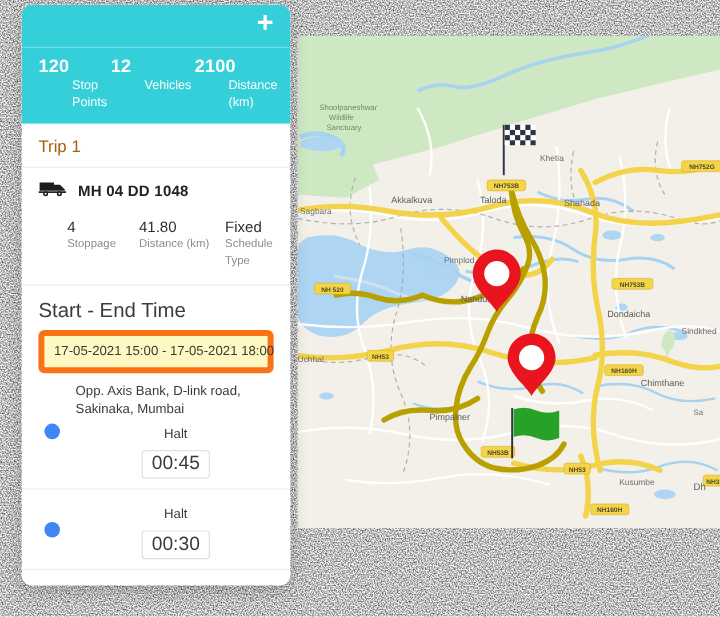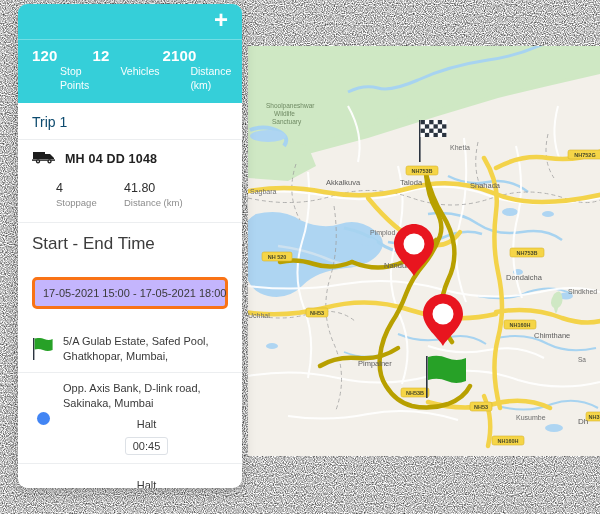--- a/index.html
+++ b/index.html
@@ -19,21 +19,21 @@
   }
   #noise{
     position:absolute;inset:0;
     z-index:1;
     pointer-events:none;
   }
 
   
   #map{
     position:absolute;
-    left:248px;top:46px;width:352px;height:410px;
+    left:248px;top:30px;width:352px;height:410px;
     background:#f2efe9;
     overflow:hidden;
     z-index:3;
   }
   #map svg{display:block;}
 
   
   #panel{
     position:absolute;
     left:18px;top:4px;
@@ -73,21 +73,21 @@
   .stat-val{font-size:15px;font-weight:700;letter-spacing:.2px;line-height:17px;}
   .stat-lbl{font-size:10.5px;line-height:14px;opacity:.97;margin-left:28px;}
 
   
   .panel-body{
     flex:1 1 auto;
     overflow:hidden;
   }
 
   .trip-title{
-    font-size:14px;color:#0c4a6e;
+    font-size:14px;color:#a16207;
     padding:11px 0 9px 14px;
     border-bottom:1px solid #eceef0;
   }
 
   .veh-row{
     display:flex;align-items:center;
     padding:9px 0 6px 14px;
     gap:9px;
   }
   .veh-plate{font-size:12.5px;font-weight:700;color:#222;letter-spacing:.2px;}
@@ -101,45 +101,45 @@
   .metric:nth-child(2){width:78px;padding-left:6px;}
   .metric:nth-child(3){padding-left:4px;}
   .metric-val{font-size:12.5px;color:#2e2e2e;line-height:16px;}
   .metric-lbl{font-size:9.5px;color:#8c8c8c;line-height:14px;}
 
   .section-lbl{
     font-size:17px;color:#3c3c3c;
     padding:11px 0 6px 14px;
   }
   .time-box{
-    margin:17px 14px;
-    border:3px solid #f97316;
+    margin:0 14px;
+    border:5px solid #f97316;
     border-radius:5px;
     padding:7px 8px;
     font-size:11px;color:#3a3a3a;
-    background:#c4b5fd;
+    background:#fef9c3;
     white-space:nowrap;
   }
 
   
   .cp{
     display:flex;
     padding:8px 12px 8px 14px;
     border-bottom:1px solid #eceef0;
     gap:9px;
   }
   .cp-icon{width:22px;flex:0 0 22px;display:flex;align-items:center;justify-content:center;}
   .cp-icon.mid{align-items:center;}
   .cp-main{flex:1 1 auto;}
   .cp-addr{font-size:11px;color:#3a3a3a;line-height:15px;}
   .halt-row{display:flex;align-items:center;gap:7px;margin-top:7px;flex-direction:column;}
   .halt-lbl{font-size:11px;color:#3a3a3a;}
   .halt-val{
     border:1px solid #dde1e6;border-radius:3px;
-    padding:2px 7px;font-size:11px;color:#3a3a3a;background:#fff;
+    padding:2px 7px;font-size:16px;color:#3a3a3a;background:#fff;
   }
   .dot{width:13px;height:13px;border-radius:50%;background:#4285f4;display:block;}
 </style>
 </head>
 <body>
 
 <div id="backdrop"></div>
 
 <svg id="noise" width="600" height="514">
   <defs>
@@ -389,37 +389,30 @@
 
     <div class="metrics">
       <div class="metric">
         <div class="metric-val">4</div>
         <div class="metric-lbl">Stoppage</div>
       </div>
       <div class="metric">
         <div class="metric-val">41.80</div>
         <div class="metric-lbl">Distance (km)</div>
       </div>
+      <div class="metric">
+        <div class="metric-val">Fixed</div>
+        <div class="metric-lbl">Schedule Type</div>
+      </div>
     </div>
 
     <div class="section-lbl">Start - End Time</div>
     <div class="time-box">17-05-2021 15:00 - 17-05-2021 18:00</div>
 
 
-    <div class="cp">
-      <div class="cp-icon">
-        <svg width="20" height="22" viewBox="0 0 20 22" aria-hidden="true">
-          <rect x="0" y="0" width="1.4" height="22" fill="#2b3440"></rect>
-          <path d="M1.6,0.6 q5,-1.5 9.5,0.5 q5,2 8.5,0 l0,11 q-5,2 -9.5,0 q-4.5,-2 -8.5,-0.5 Z" fill="#27a127"></path>
-        </svg>
-      </div>
-      <div class="cp-main">
-        <div class="cp-addr">5/A Gulab Estate, Safed Pool, Ghatkhopar, Mumbai,</div>
-      </div>
-    </div>
 
     <div class="cp">
       <div class="cp-icon mid">
         <span class="dot"></span>
       </div>
       <div class="cp-main">
         <div class="cp-addr">Opp. Axis Bank, D-link road, Sakinaka, Mumbai</div>
         <div class="halt-row">
           <span class="halt-lbl">Halt</span>
           <span class="halt-val">00:45</span>

